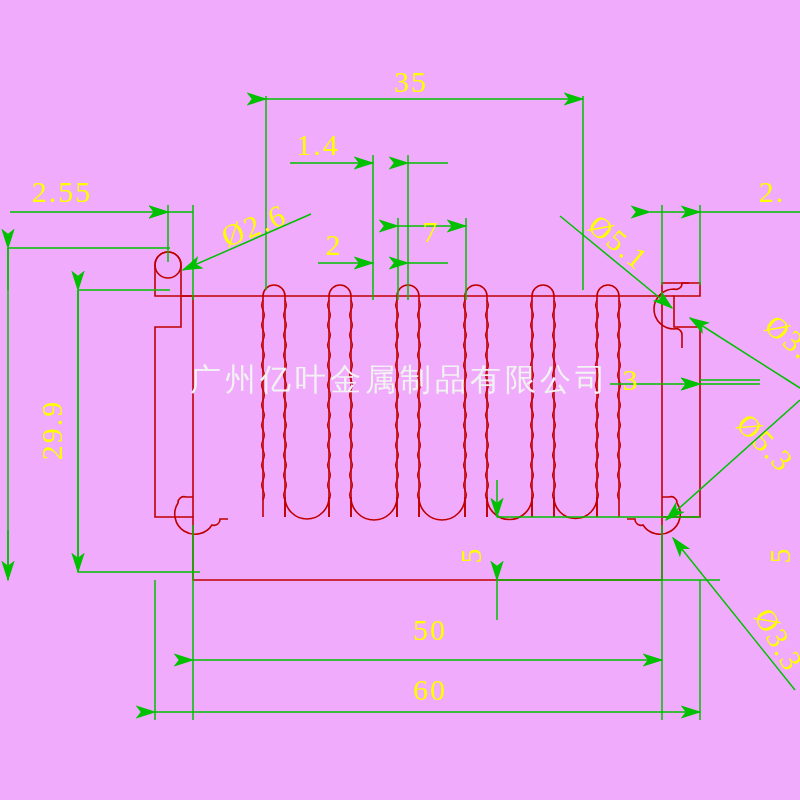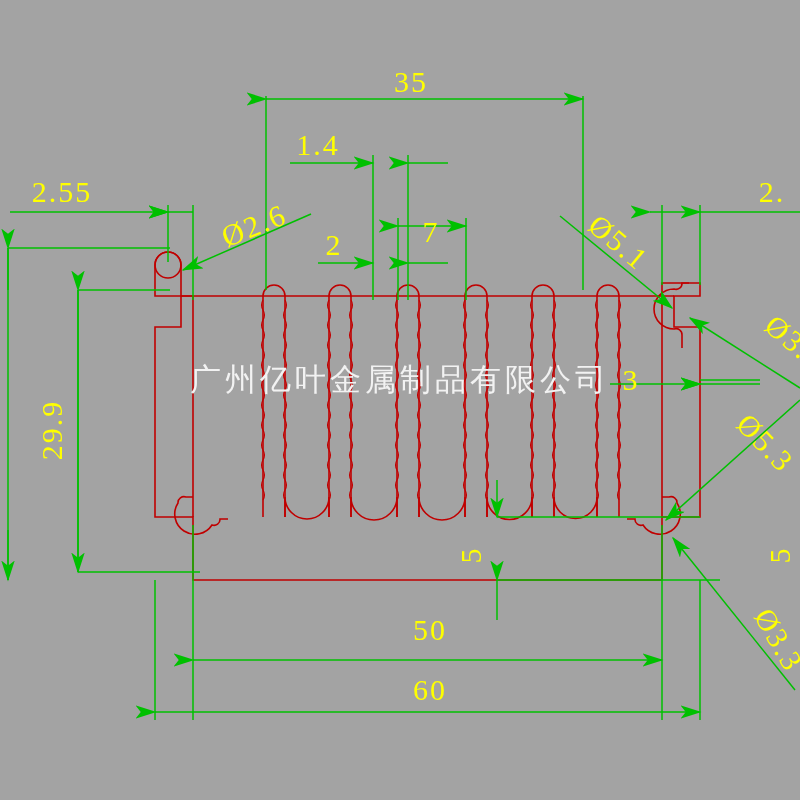--- a/index.html
+++ b/index.html
@@ -1,18 +1,18 @@
 <!DOCTYPE html>
 <html><head>
 <meta charset="utf-8">
 <style>
   html,body{margin:0;padding:0;background:#000;}
   body{width:800px;height:800px;overflow:hidden;
        font-family:"Liberation Serif",serif;}
-  #stage{position:relative;width:800px;height:800px;background:#a3a3a3;}
+  #stage{position:relative;width:800px;height:800px;background:#f0abfc;}
   svg{position:absolute;top:0;left:0;width:800px;height:800px;display:block;}
   .dimtext{fill:#ffff00;font-family:"Liberation Serif",serif;font-size:30px;letter-spacing:2px;}
   .watermark{fill:#f2f2f2;font-family:"Liberation Sans",sans-serif;font-size:31px;letter-spacing:4px;}
 </style>
 </head>
 <body>
 
 <div id="stage">
 <svg viewBox="0 0 800 800" xmlns="http://www.w3.org/2000/svg">
   <defs>

